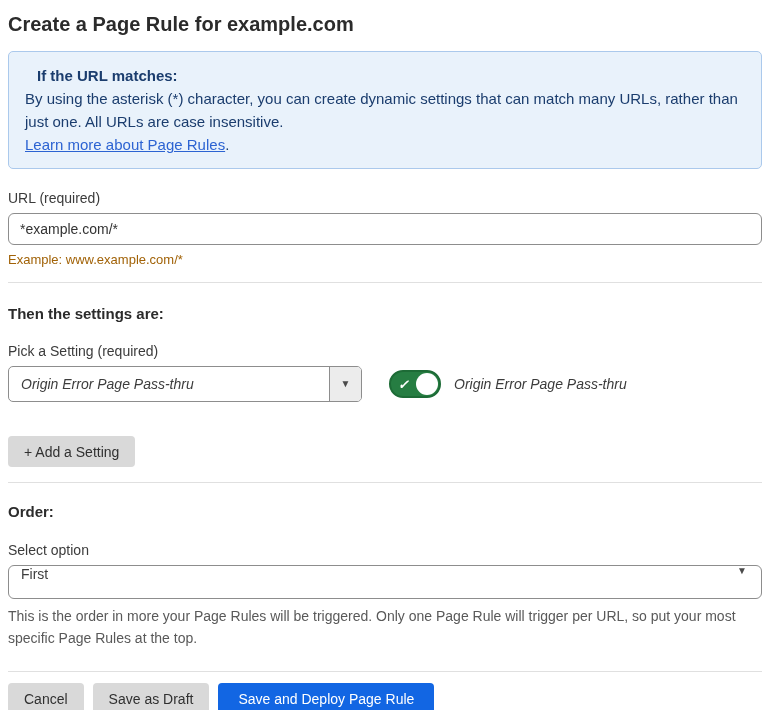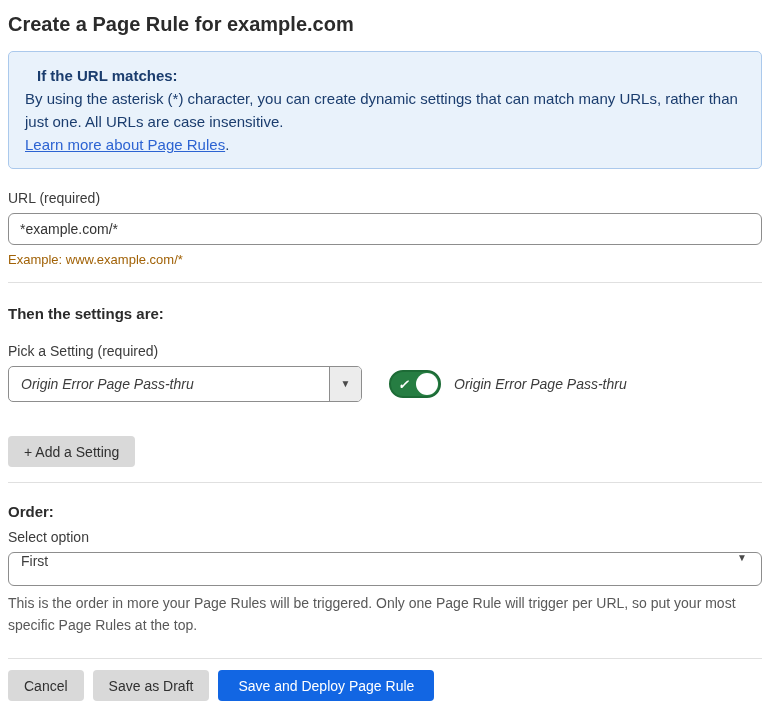--- a/index.html
+++ b/index.html
@@ -38,21 +38,21 @@
   }
   .helper-text { font-size: 13px; color: #a16207; margin-top: 7px; line-height: 16px; }
   .divider { border: none; border-top: 1px solid #e0e0e0; margin: 0; }
   .divider.after-url { margin-top: 14px; margin-bottom: 22px; }
   .divider.after-settings { margin-top: 15px; margin-bottom: 20px; }
   .divider.after-order { margin-top: 22px; margin-bottom: 11px; }
   .section-heading {
     font-size: 15px; font-weight: bold; color: #2b2b2b;
     margin: 0 0 20px 0; line-height: 18px;
   }
-  .section-heading.order { margin-bottom: 8px; }
+  .section-heading.order { margin-bottom: 21px; }
   .setting-row { display: flex; align-items: center; font-style: italic; }
   .dropdown {
     width: 354px; height: 36px;
     border: 1px solid #8d8d8d; border-radius: 5px;
     background: #ffffff;
     display: flex; align-items: stretch;
     cursor: pointer;
   }
   .dropdown-value {
     flex: 1; display: flex; align-items: center;

